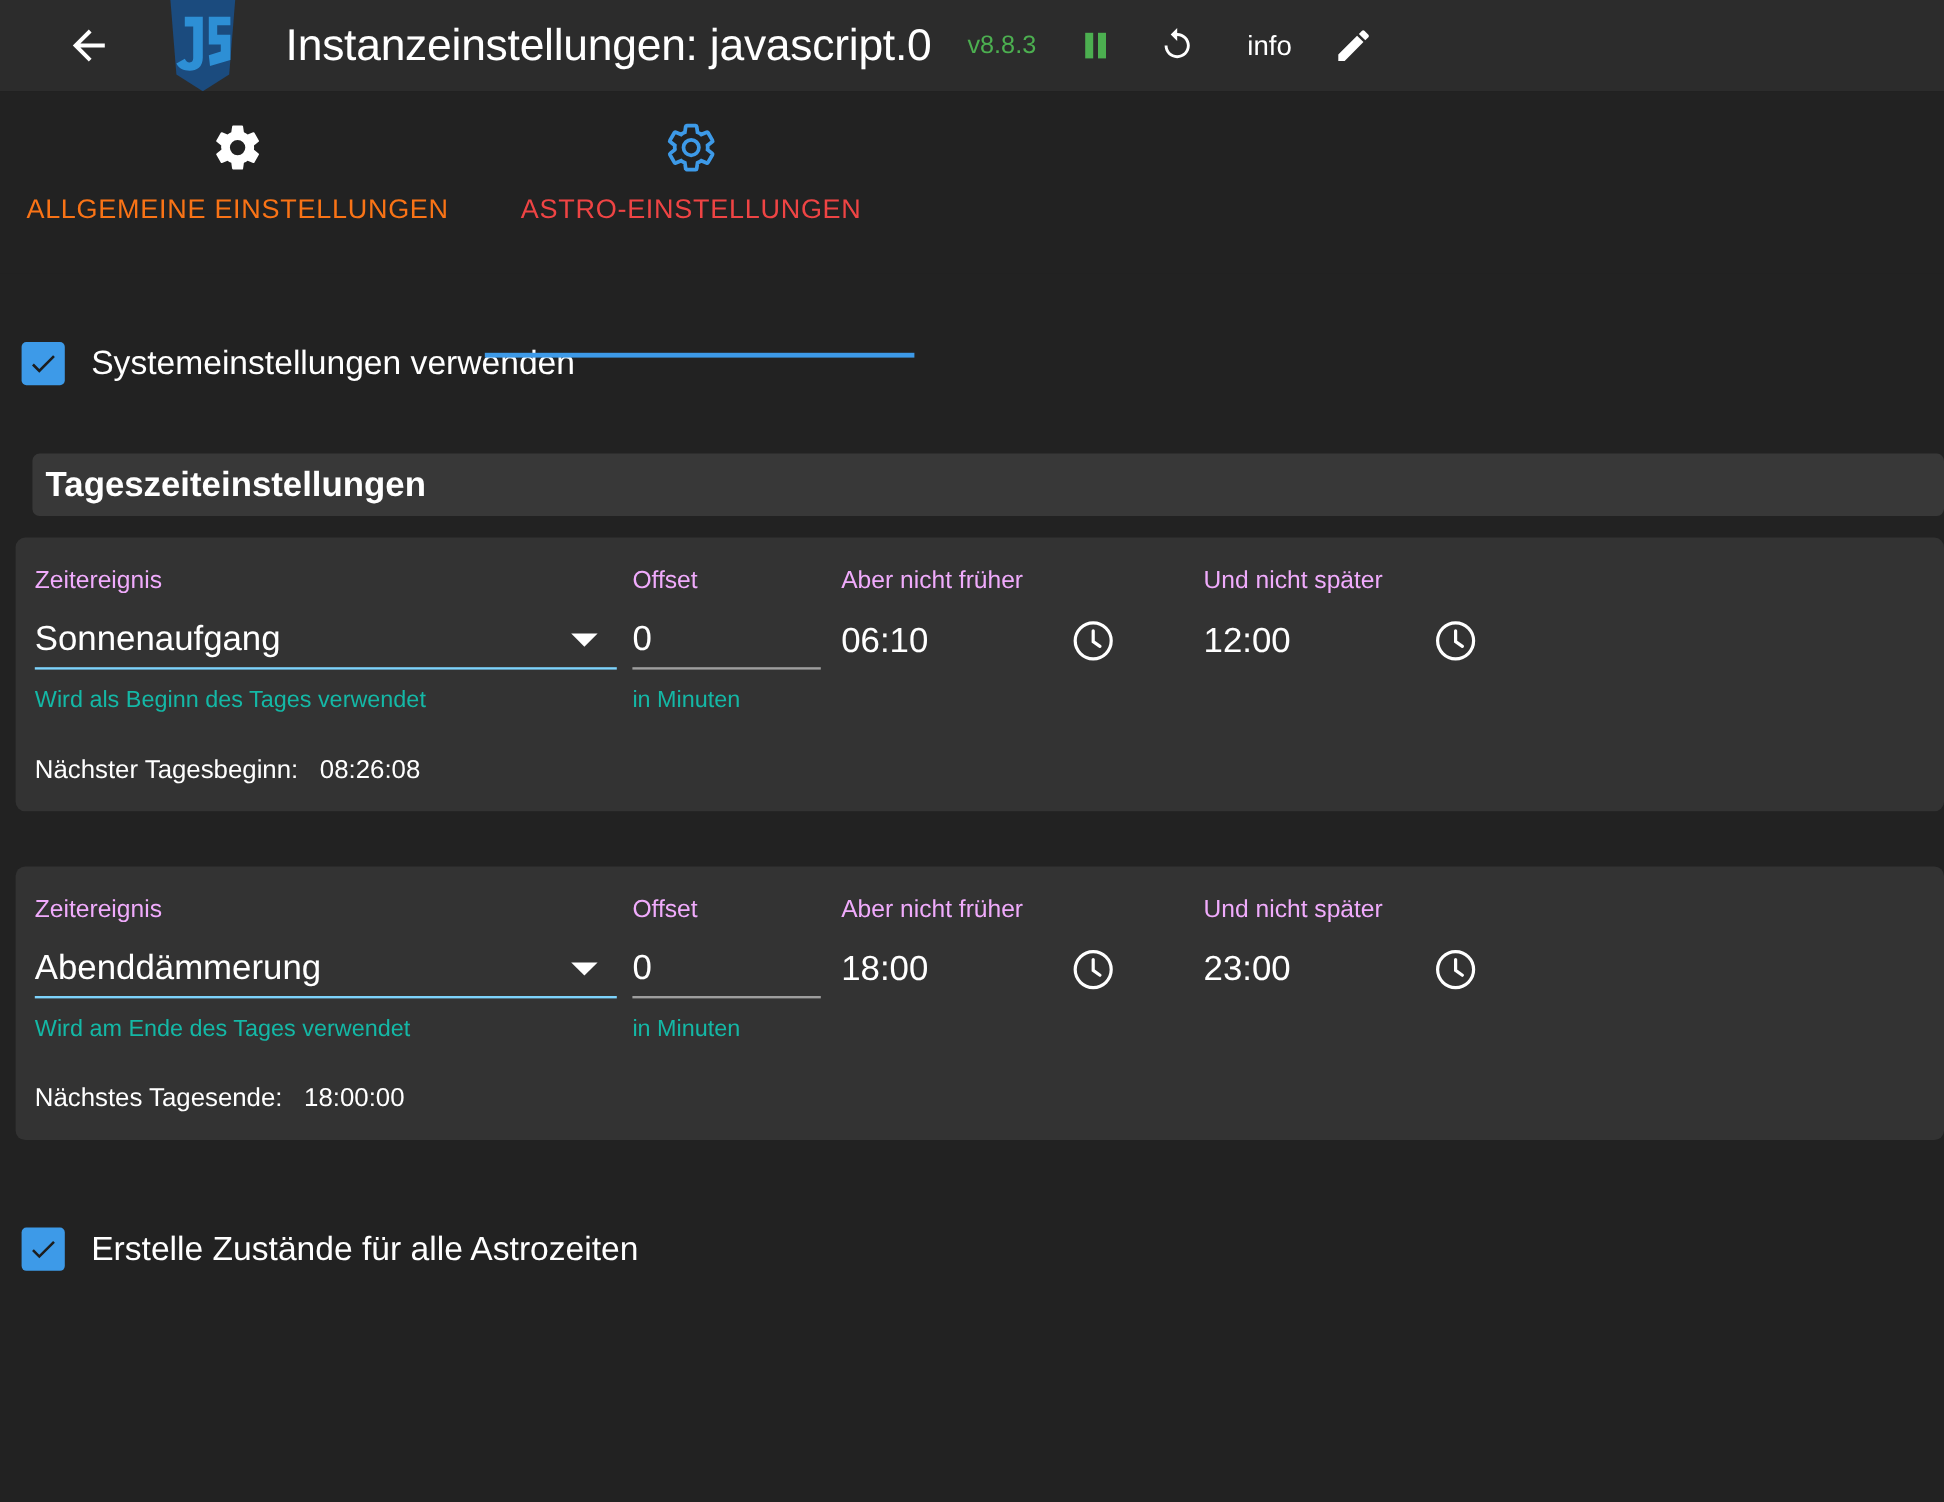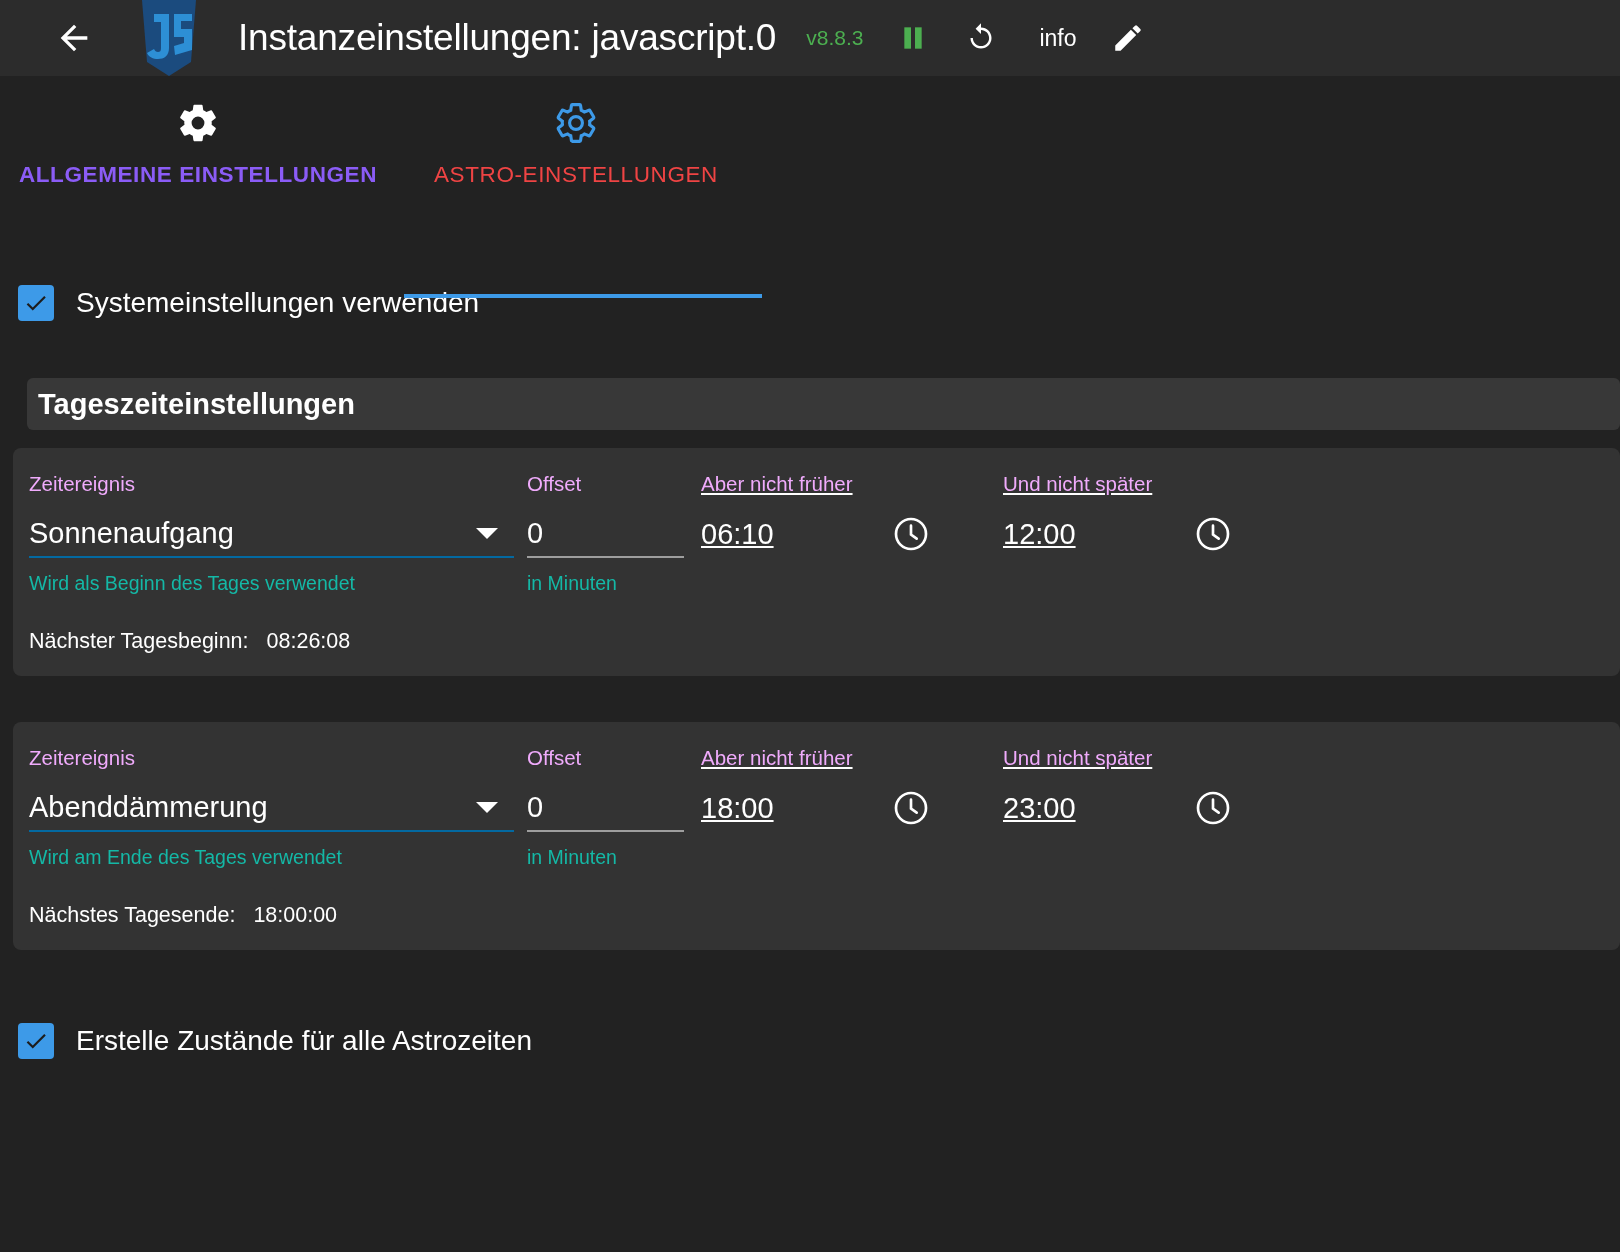--- a/index.html
+++ b/index.html
@@ -79,21 +79,21 @@
   }
   .tab-1 { width: 396px; }
   .tab-2 { width: 360px; }
   .tab-ico { height: 46px; display: flex; align-items: center; justify-content: center; }
   .tab-label {
     font-size: 22.5px;
     letter-spacing: 0.6px;
     margin-top: 16px;
     white-space: nowrap;
   }
-  .tab-1 .tab-label { color: #8b5cf6; font-weight: bold; }
+  .tab-1 .tab-label { color: #f97316; }
   .tab-2 .tab-label { color: #ef4444; }
   .tab-underline {
     position: absolute;
     left: 404px;
     top: 218px;
     width: 358px;
     height: 4px;
     background: #3d9ae8;
   }
 
@@ -151,21 +151,21 @@
     font-size: 19.5px;
     color: #14b8a6;
     margin-top: 14px;
     white-space: nowrap;
   }
 
   .col-select { width: 498px; }
   .select-line {
     margin-top: 12px;
     height: 48px;
-    border-bottom: 2px solid #0369a1;
+    border-bottom: 2px solid #7dd3fc;
     display: flex;
     align-items: center;
     justify-content: space-between;
     padding-right: 10px;
     cursor: pointer;
     width: 485px;
   }
   .select-value { font-size: 29px; }
   .caret {
     width: 0; height: 0;
@@ -180,21 +180,21 @@
     margin-top: 12px;
     height: 48px;
     border-bottom: 2px solid #9e9e9e;
     display: flex;
     align-items: center;
     width: 157px;
     cursor: text;
   }
   .offset-value { font-size: 29px; }
 
-  .col-time { width: 302px; text-decoration: underline; }
+  .col-time { width: 302px; }
   .time-line {
     margin-top: 12px;
     height: 48px;
     display: flex;
     align-items: center;
     gap: 0;
   }
   .time-value { font-size: 29px; width: 186px; }
   .clock-btn {
     width: 48px; height: 48px;

